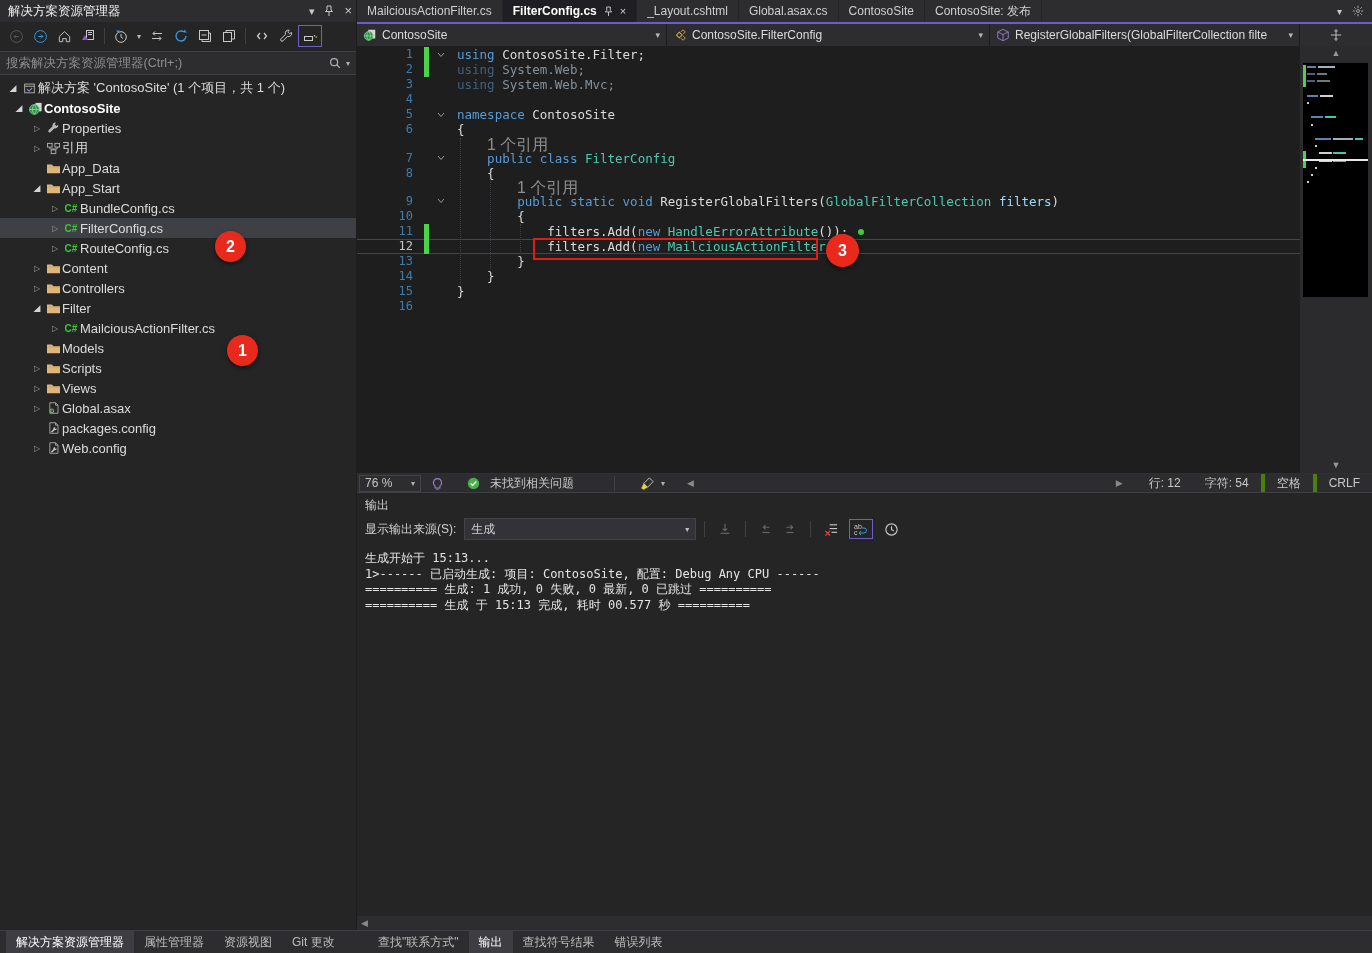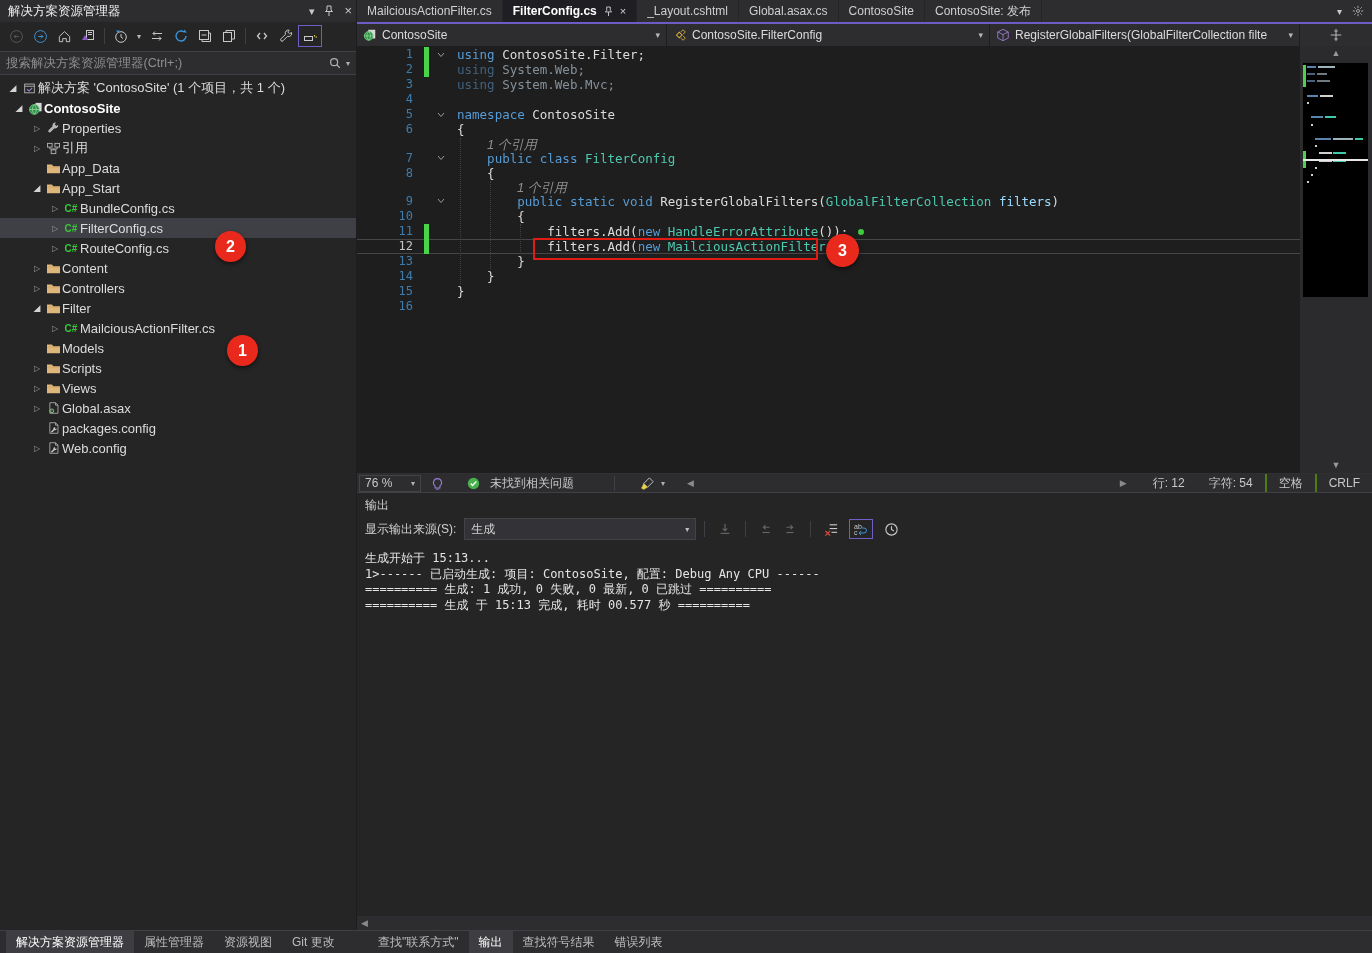--- a/index.html
+++ b/index.html
@@ -49,21 +49,21 @@
   .code-row{display:flex;height:15.1px;line-height:15.1px;font-family:"DejaVu Sans Mono",monospace;font-size:12.5px;white-space:pre;}
   .code-row.current{box-shadow:inset 0 1px 0 #464646, inset 0 -1px 0 #464646;}
   .ln{width:56px;flex:none;text-align:right;padding-right:8px;color:#3f7cac;font-size:12px;}
   .current .ln{color:#c6c6c6;}
   .gut{width:10px;flex:none;position:relative;}
   .gut.chg::after{content:"";position:absolute;left:3px;top:0;bottom:0;width:5px;background:#4ad44a;}
   .fold{width:20px;flex:none;display:flex;align-items:center;justify-content:center;}
   .codebody{padding-left:6px;}
   .tok-k{color:#569cd6;} .tok-t{color:#4ec9b0;} .tok-p{color:#dcdcdc;} .tok-v{color:#9cdcfe;}
   .dim .tok-k{color:#41617c;} .dim .tok-p{color:#85909a;}
-  .cl-row{display:flex;height:13px;line-height:13px;font-size:13px;color:#8f8f8f;font-style:italic;}
+  .cl-row{display:flex;height:13px;line-height:13px;font-size:16px;color:#8f8f8f;}
   .cl-row .ln,.cl-row .gut,.cl-row .fold{height:13px;}
   .green-dot{display:inline-block;width:6px;height:6px;border-radius:50%;background:#3ecb3e;margin-left:10px;vertical-align:middle;}
   .guide{position:absolute;border-left:1px dotted #404046;width:0;}
 
   
   #scrollcol{left:1300px;top:46px;width:72px;height:427px;background:#2b2b2e;}
   #mm-up{position:absolute;top:2px;left:0;right:0;text-align:center;font-size:9px;color:#999;}
   #mm-dn{position:absolute;bottom:3px;left:0;right:0;text-align:center;font-size:9px;color:#999;}
   #minimap{position:absolute;left:3px;top:17px;width:65px;height:234px;background:#000;}
   .mm-bar{position:absolute;height:2px;}
@@ -72,21 +72,21 @@
 
   
   #edbar{left:357px;top:473px;width:1015px;height:19px;background:#2d2d30;border-top:1px solid #303032;
          display:flex;align-items:center;font-size:12px;color:#c8c8c8;box-sizing:border-box;}
   #zoombox{width:62px;height:17px;border:1px solid #434346;display:flex;align-items:center;padding:0 5px;box-sizing:border-box;margin-left:2px;}
   #zoombox .dd{margin-left:auto;font-size:8px;color:#b0b0b0;}
   .ebsep{width:1px;height:15px;background:#3f3f46;margin:0 6px;}
   .scroll-arrow{color:#8a8a8a;font-size:9px;}
   #edbar-right{margin-left:auto;display:flex;align-items:center;height:100%;}
   .info-seg{padding:0 12px;height:100%;display:flex;align-items:center;}
-  .info-seg.bord{border-left:2px solid #4d7c0f;}
+  .info-seg.bord{border-left:4px solid #4d7c0f;}
 
   
   #output{left:357px;top:492px;width:1015px;height:438px;background:#252526;border-top:1px solid #3f3f46;box-sizing:border-box;}
   #out-title{padding:4px 0 2px 8px;font-size:12px;color:#d0d0d0;}
   #out-toolbar{height:26px;display:flex;align-items:center;padding-left:8px;font-size:12px;color:#d0d0d0;}
   #out-combo{margin-left:8px;width:232px;height:22px;background:#333337;border:1px solid #434346;display:flex;align-items:center;padding:0 6px;box-sizing:border-box;}
   #out-combo .dd{margin-left:auto;font-size:8px;color:#c0c0c0;}
   .oti{width:24px;height:20px;display:inline-flex;align-items:center;justify-content:center;}
   .oti.dim{opacity:.4;}
   .oti.hl{border:1px solid #6e5fc6;box-sizing:border-box;}

